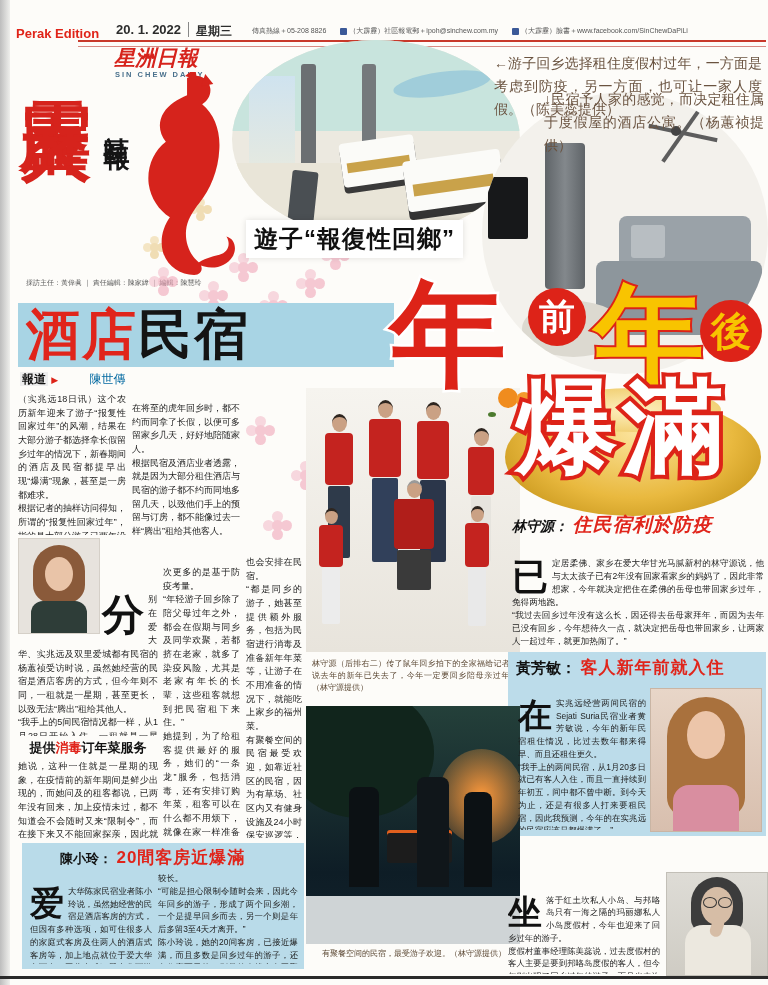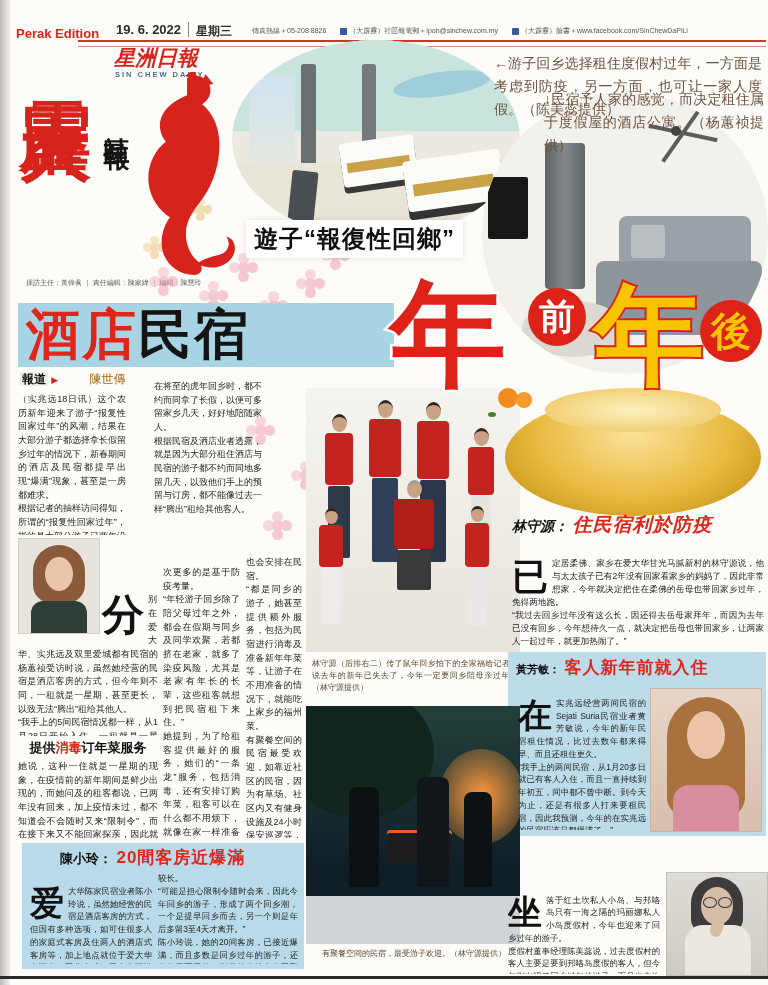--- a/index.html
+++ b/index.html
@@ -28,21 +28,21 @@
 </style>
 </head>
 <body>
 
 <div id="page">
 
   <div class="abs" style="left:0;top:0;width:10px;height:985px;background:linear-gradient(90deg,#bdbdbd,#efefec);"></div>
 
   <div class="abs" style="left:16px;top:26px;font-size:13px;font-weight:700;color:#e02318;">Perak Edition</div>
   <div class="abs" style="left:78px;top:40px;width:688px;height:4px;border-top:2px solid #c8392b;border-bottom:1px solid #d98b84;"></div>
-  <div class="abs" style="left:116px;top:22px;font-size:13px;font-weight:700;color:#2c2c2c;">19. 6. 2022</div>
+  <div class="abs" style="left:116px;top:22px;font-size:13px;font-weight:700;color:#2c2c2c;">20. 1. 2022</div>
   <div class="abs" style="left:188px;top:22px;width:1px;height:15px;background:#888;"></div>
   <div class="abs" style="left:196px;top:23px;font-size:12px;font-weight:700;color:#2c2c2c;">星期三</div>
   <div class="abs" style="left:252px;top:26px;width:514px;font-size:7px;color:#555;display:flex;gap:14px;align-items:center;">
     <span>傳真熱線＋05-208 8826</span>
     <span><span class="fbicon"></span><span>（大霹靂）社區報電郵＋ipoh@sinchew.com.my</span></span>
     <span><span class="fbicon"></span><span>（大霹靂）臉書＋www.facebook.com/SinChewDaPiLi</span></span>
   </div>
 
   <div class="abs" style="left:114px;top:44px;font-size:21px;font-weight:900;color:#d6231c;font-family:'DejaVu Serif','Liberation Serif',serif;font-style:italic;">星洲日報</div>
   <div class="abs" style="left:115px;top:70px;font-size:7.5px;letter-spacing:2px;color:#49708c;font-weight:700;">SIN CHEW DAILY</div>
@@ -117,29 +117,30 @@
     <span style="font-size:40px;font-weight:900;color:#f8c400;">後</span>
   </div>
 
   <div class="abs" style="left:505px;top:398px;width:256px;height:118px;border-radius:50%;background:radial-gradient(ellipse at 50% 30%,#fbe299,#e9b93f 55%,#b8860b);z-index:3;"></div>
   <div class="abs" style="left:545px;top:388px;width:176px;height:44px;border-radius:50%;background:radial-gradient(#fdf0c0,#edc458);z-index:3;"></div>
   <div class="abs" style="left:498px;top:388px;z-index:3;">
     <div style="width:20px;height:20px;border-radius:50%;background:#f08c1e;display:inline-block;"></div>
     <div style="width:16px;height:16px;border-radius:50%;background:#f49a2c;display:inline-block;margin-left:-6px;"></div>
     <div style="width:8px;height:5px;border-radius:50%;background:#4c7a2e;display:inline-block;margin-left:-10px;vertical-align:top;"></div>
   </div>
+  <div class="abs" style="left:516px;top:374px;font-size:102px;line-height:1.05;font-weight:900;color:#ffffff;-webkit-text-stroke:8px #dd2318;paint-order:stroke fill;letter-spacing:4px;z-index:4;">爆滿</div>
 
   <div class="abs" style="left:20px;top:371px;font-size:12px;z-index:4;">
     <span style="font-weight:900;color:#111;background:#eee;padding:0 2px;">報道</span>
     <span style="color:#dd2318;font-size:9px;">▶</span>
-    <span style="color:#a16207;padding-left:28px;">陳世傳</span>
+    <span style="color:#0369a1;padding-left:28px;">陳世傳</span>
   </div>
   <div class="tcol" style="left:18px;top:393px;width:108px;height:142px;z-index:2;">（实兆远18日讯）这个农历新年迎来了游子“报复性回家过年”的风潮，结果在大部分游子都选择拿长假留乡过年的情况下，新春期间的酒店及民宿都提早出现“爆满”现象，甚至是一房都难求。
 根据记者的抽样访问得知，所谓的“报复性回家过年”，指的是大部分游子已两年没有回乡陪家人过年，因此</div>
-  <div class="tcol" style="left:132px;top:380px;width:108px;height:142px;z-index:2;margin-left:22px;">在将至的虎年回乡时，都不约而同拿了长假，以便可多留家乡几天，好好地陪随家人。
+  <div class="tcol" style="left:132px;top:402px;width:108px;height:142px;z-index:2;">在将至的虎年回乡时，都不约而同拿了长假，以便可多留家乡几天，好好地陪随家人。
 根据民宿及酒店业者透露，就是因为大部分租住酒店与民宿的游子都不约而同地多留几天，以致他们手上的预留与订房，都不能像过去一样“腾出”租给其他客人。</div>
 
   <div class="photo" style="left:18px;top:538px;width:80px;height:94px;background:#e7e3dd;border:1px solid #d5d0c8;">
     <div class="abs" style="left:14px;top:6px;width:52px;height:58px;border-radius:26px 26px 18px 18px;background:#8a5a3a;"></div>
     <div class="abs" style="left:26px;top:18px;width:28px;height:34px;border-radius:50%;background:#e9c4a8;"></div>
     <div class="abs" style="left:12px;top:62px;width:56px;height:32px;border-radius:12px 12px 0 0;background:#2e3d38;"></div>
   </div>
   <div class="tcol" style="left:18px;top:566px;width:140px;height:170px;z-index:2;">
     <div style="float:left;width:84px;height:68px;"></div>
     <span class="dropcap">分</span><span>别在爱大华、实兆远及双里爱城都有民宿的杨蕙祯受访时说，虽然她经营的民宿是酒店客房的方式，但今年则不同，一租就是一星期，甚至更长，以致无法“腾出”租给其他人。
@@ -228,21 +229,21 @@
     <span class="stitle">住民宿利於防疫</span>
   </div>
   <div class="tcol" style="left:512px;top:544px;width:252px;height:104px;font-size:8.6px;z-index:2;">
     <span class="dropcap" style="font-size:36px;">已</span><span>定居柔佛、家乡在爱大华甘光马腻新村的林守源说，他与太太孩子已有2年没有回家看家乡的妈妈了，因此非常想家，今年就决定把住在柔佛的岳母也带回家乡过年，免得两地跑。
 “我过去回乡过年没有这么长，因还得去岳母家拜年，而因为去年已没有回乡，今年想待久一点，就决定把岳母也带回家乡，让两家人一起过年，就更加热闹了。”
 他说，他在很早之前就已预订了民宿，而住民宿的原因有二，就是不用都挤在老家，以及利于防疫。</span>
   </div>
 
   <div class="abs" style="left:508px;top:652px;width:258px;height:184px;background:#bcdcea;z-index:1;"></div>
   <div class="abs" style="left:516px;top:656px;z-index:3;white-space:nowrap;">
-    <span class="sname" style="font-size:11px;">黃芳敏：</span>
+    <span class="sname" style="font-size:15px;">黃芳敏：</span>
     <span class="stitle" style="font-size:17px;">客人新年前就入住</span>
   </div>
   <div class="tcol" style="left:518px;top:684px;width:128px;height:146px;font-size:8.4px;z-index:2;">
     <span class="dropcap" style="font-size:34px;">在</span><span>实兆远经营两间民宿的Sejati Suria民宿业者黄芳敏说，今年的新年民宿租住情况，比过去数年都来得早、而且还租住更久。
 “我手上的两间民宿，从1月20多日就已有客人入住，而且一直持续到年初五，间中都不曾中断。到今天为止，还是有很多人打来要租民宿，因此我预测，今年的在实兆远的民宿应该是都爆满了。”</span>
   </div>
   <div class="photo" style="left:650px;top:688px;width:110px;height:142px;background:linear-gradient(#e8d6c8,#d8bfae);z-index:2;border:1px solid #c9b5a4;">
     <div class="abs" style="left:16px;top:8px;width:78px;height:120px;border-radius:40px 40px 20px 20px;background:#a9713d;"></div>
     <div class="abs" style="left:36px;top:22px;width:38px;height:48px;border-radius:50%;background:#ecc5a9;"></div>
     <div class="abs" style="left:22px;top:96px;width:66px;height:46px;border-radius:16px 16px 0 0;background:#d98ea0;"></div>

